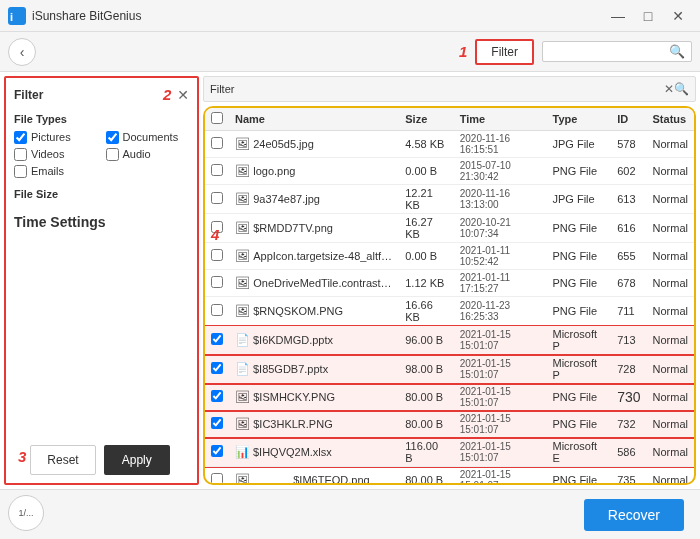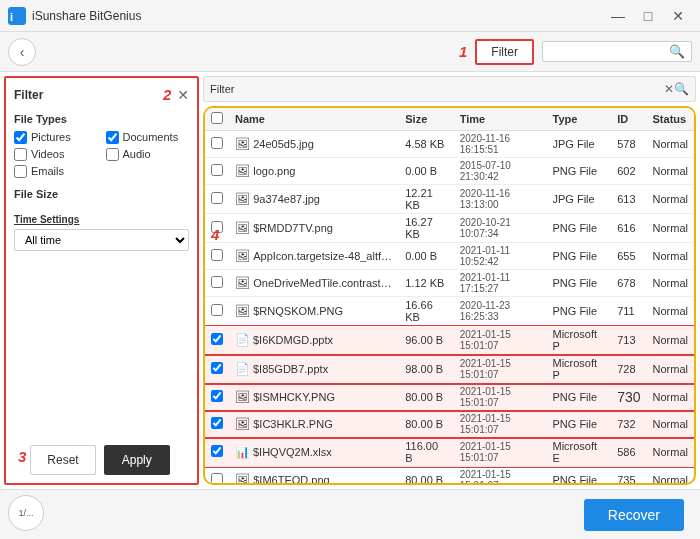--- a/index.html
+++ b/index.html
@@ -82,21 +82,21 @@
     .filter-label { font-size: 11px; color: #333; }
 
     .file-size-section { margin-bottom: 10px; }
     .file-size-title { font-weight: bold; font-size: 11px; color: #333; margin-bottom: 4px; }
     .select-dropdown {
       width: 100%; border: 1px solid #ccc; border-radius: 2px; padding: 3px 6px;
       font-size: 11px; background: white; cursor: pointer; appearance: auto;
     }
 
     .time-section { margin-bottom: 10px; }
-    .time-title { font-weight: bold; font-size: 10px; color: #333; margin-bottom: 4px; text-decoration: underline; }
+    .time-title { font-weight: bold; font-size: 14px; color: #333; margin-bottom: 4px; }
 
     .filter-actions { margin-top: auto; display: flex; gap: 8px; padding-top: 8px; }
     .reset-btn {
       padding: 6px 16px; border: 1px solid #ccc; background: white;
       font-size: 12px; cursor: pointer; border-radius: 2px; color: #333;
     }
     .apply-btn {
       padding: 6px 16px; border: 2px solid #333; background: #333;
       font-size: 12px; cursor: pointer; border-radius: 2px; color: white; font-weight: 500;
     }
@@ -227,21 +227,20 @@
           </label>
         </div>
       </div>
 
       <div class="file-size-section">
         <div class="file-size-title">File Size</div>
       </div>
 
       <div class="time-section">
         <div class="time-title">Time Settings</div>
-        <select class="select-dropdown" id="timeSelect"><option value="All time">All time</option><option value="Today">Today</option><option value="Last Week">Last Week</option><option value="Last Month">Last Month</option><option value="Last Year">Last Year</option></select>
       </div>
 
       <div style="flex:1;"></div>
 
       <div style="display:flex; align-items:center; padding-top:8px;">
         <span class="step-num" style="margin-right:4px;">3</span>
         <div class="filter-actions" style="margin-top:0;">
           <button class="reset-btn">Reset</button>
           <button class="apply-btn">Apply</button>
         </div>
@@ -465,21 +464,21 @@
       <td style="font-size:11px;">586</td>
       <td style="font-size:11px;">Normal</td>
     </tr>
                 <tr>
       <td class="checkbox-cell">
         <input type="checkbox" class="row-check" style="">
       </td>
       <td>
         <div class="file-name">
           <span class="file-icon-img">🖼</span>
-          <span style="font-size:11px; color:#333; max-width:140px; overflow:hidden; text-overflow:ellipsis; white-space:nowrap;">$IM6TEOD.png</span>
+          <span style="font-size:11px; color:#333; max-width:140px; overflow:hidden; text-overflow:ellipsis; white-space:nowrap;margin-left:40px;">$IM6TEOD.png</span>
         </div>
       </td>
       <td style="font-size:11px;">80.00 B</td>
       <td style="font-size:10px; color:#555;">2021-01-15 15:01:07</td>
       <td style="font-size:11px;">PNG File</td>
       <td style="font-size:11px;">735</td>
       <td style="font-size:11px;">Normal</td>
     </tr>
               </tbody>
           </table>

